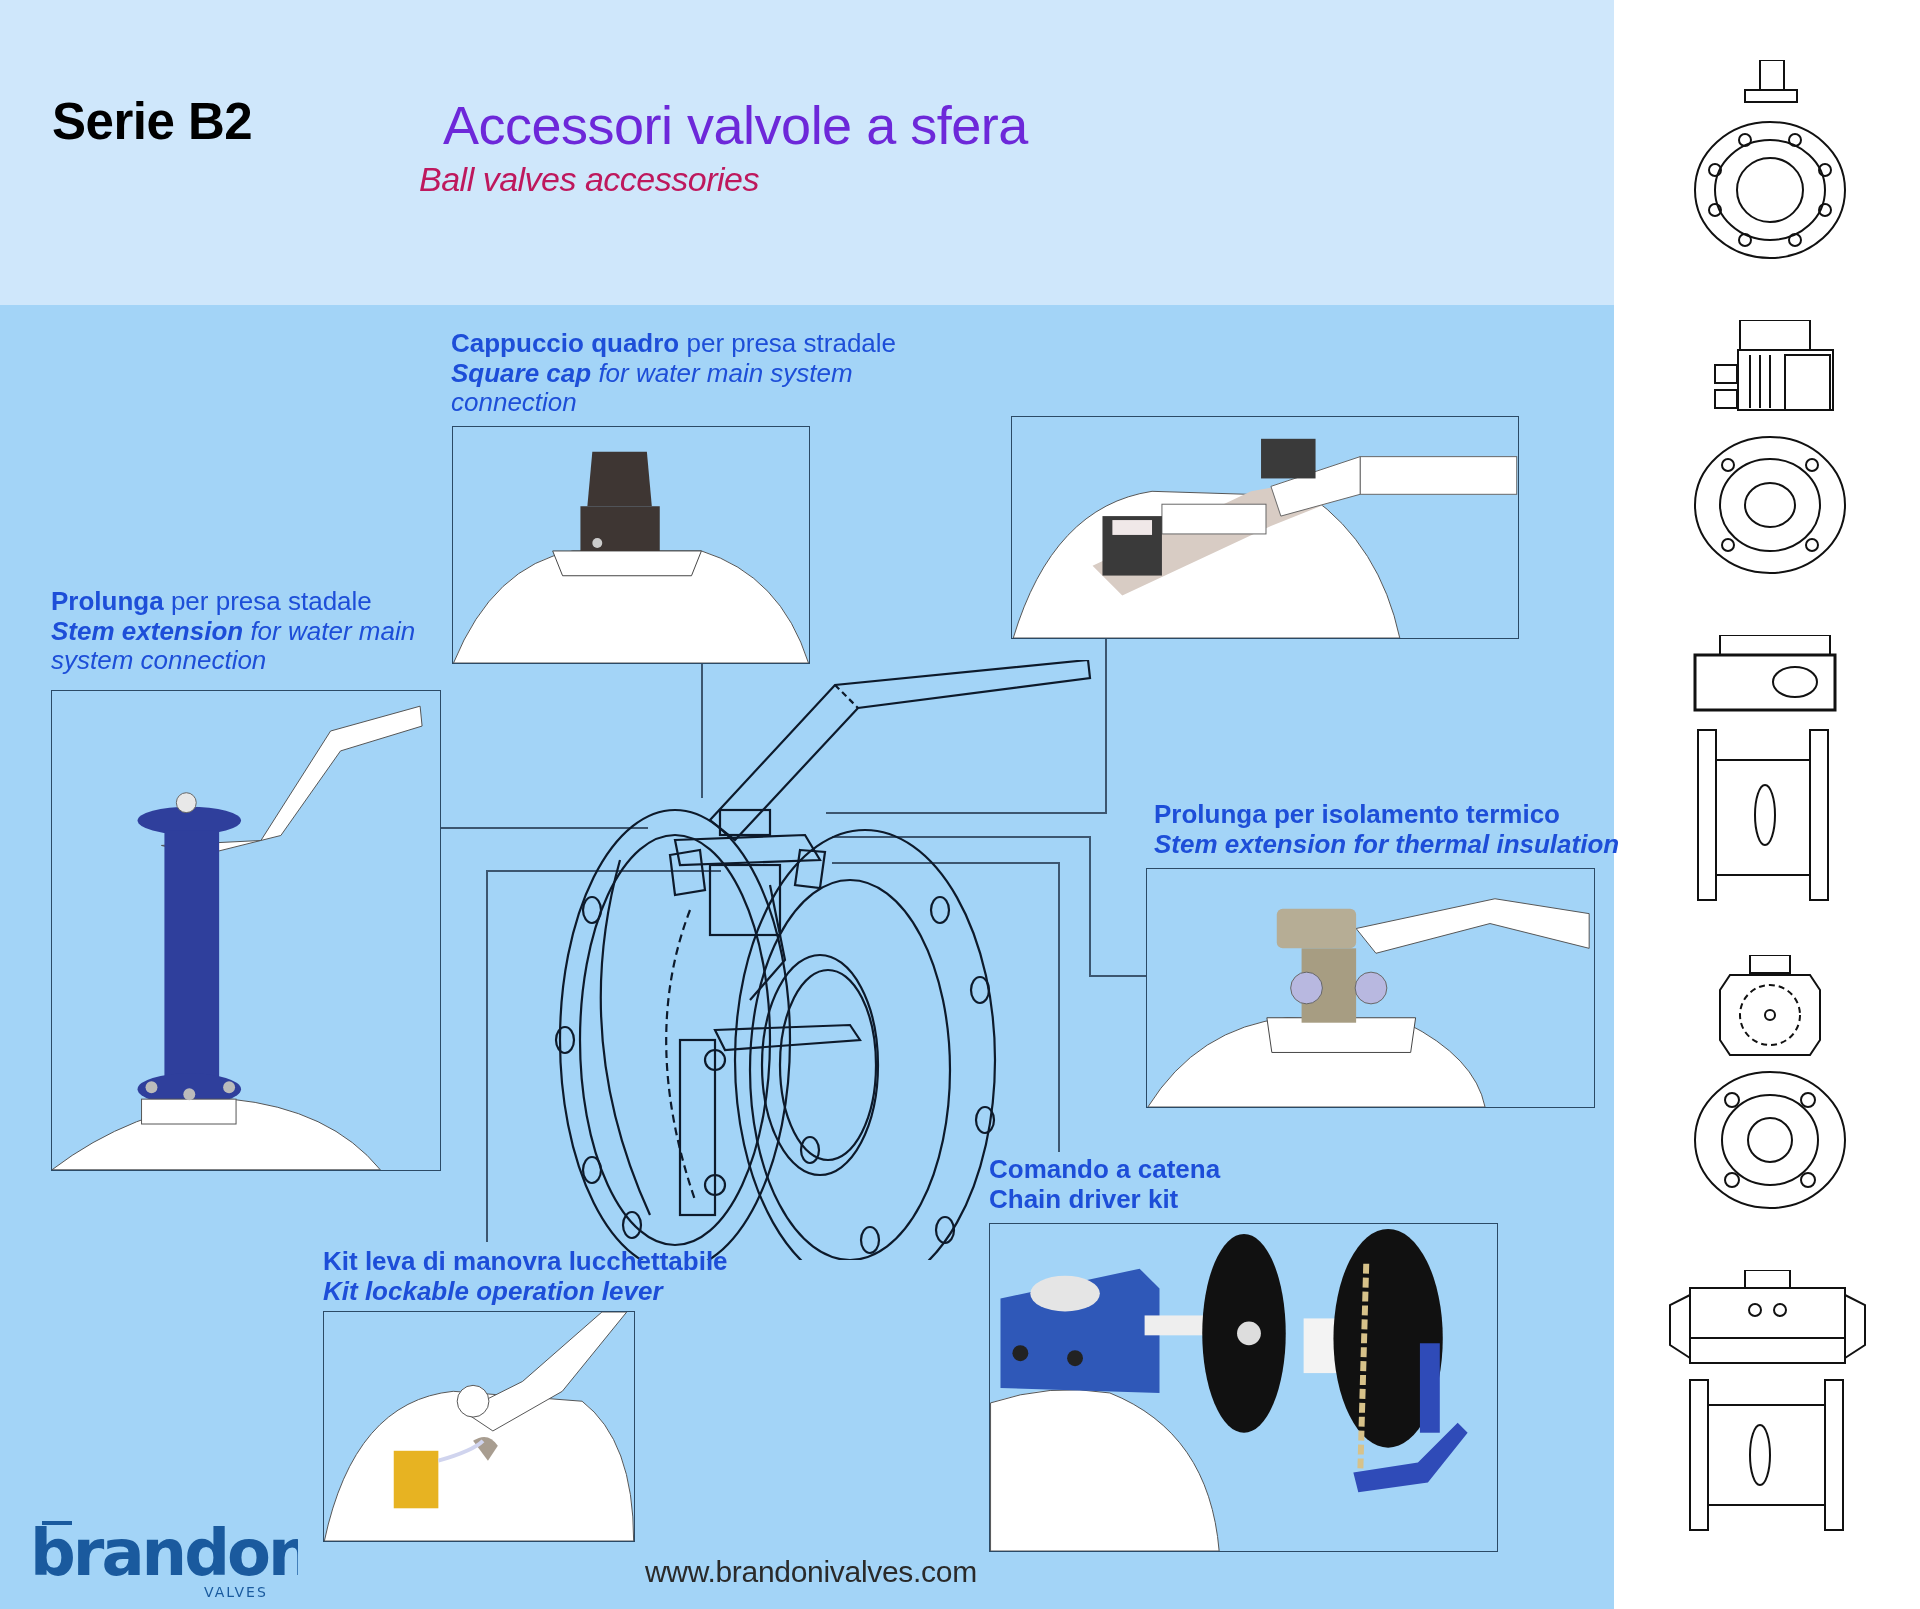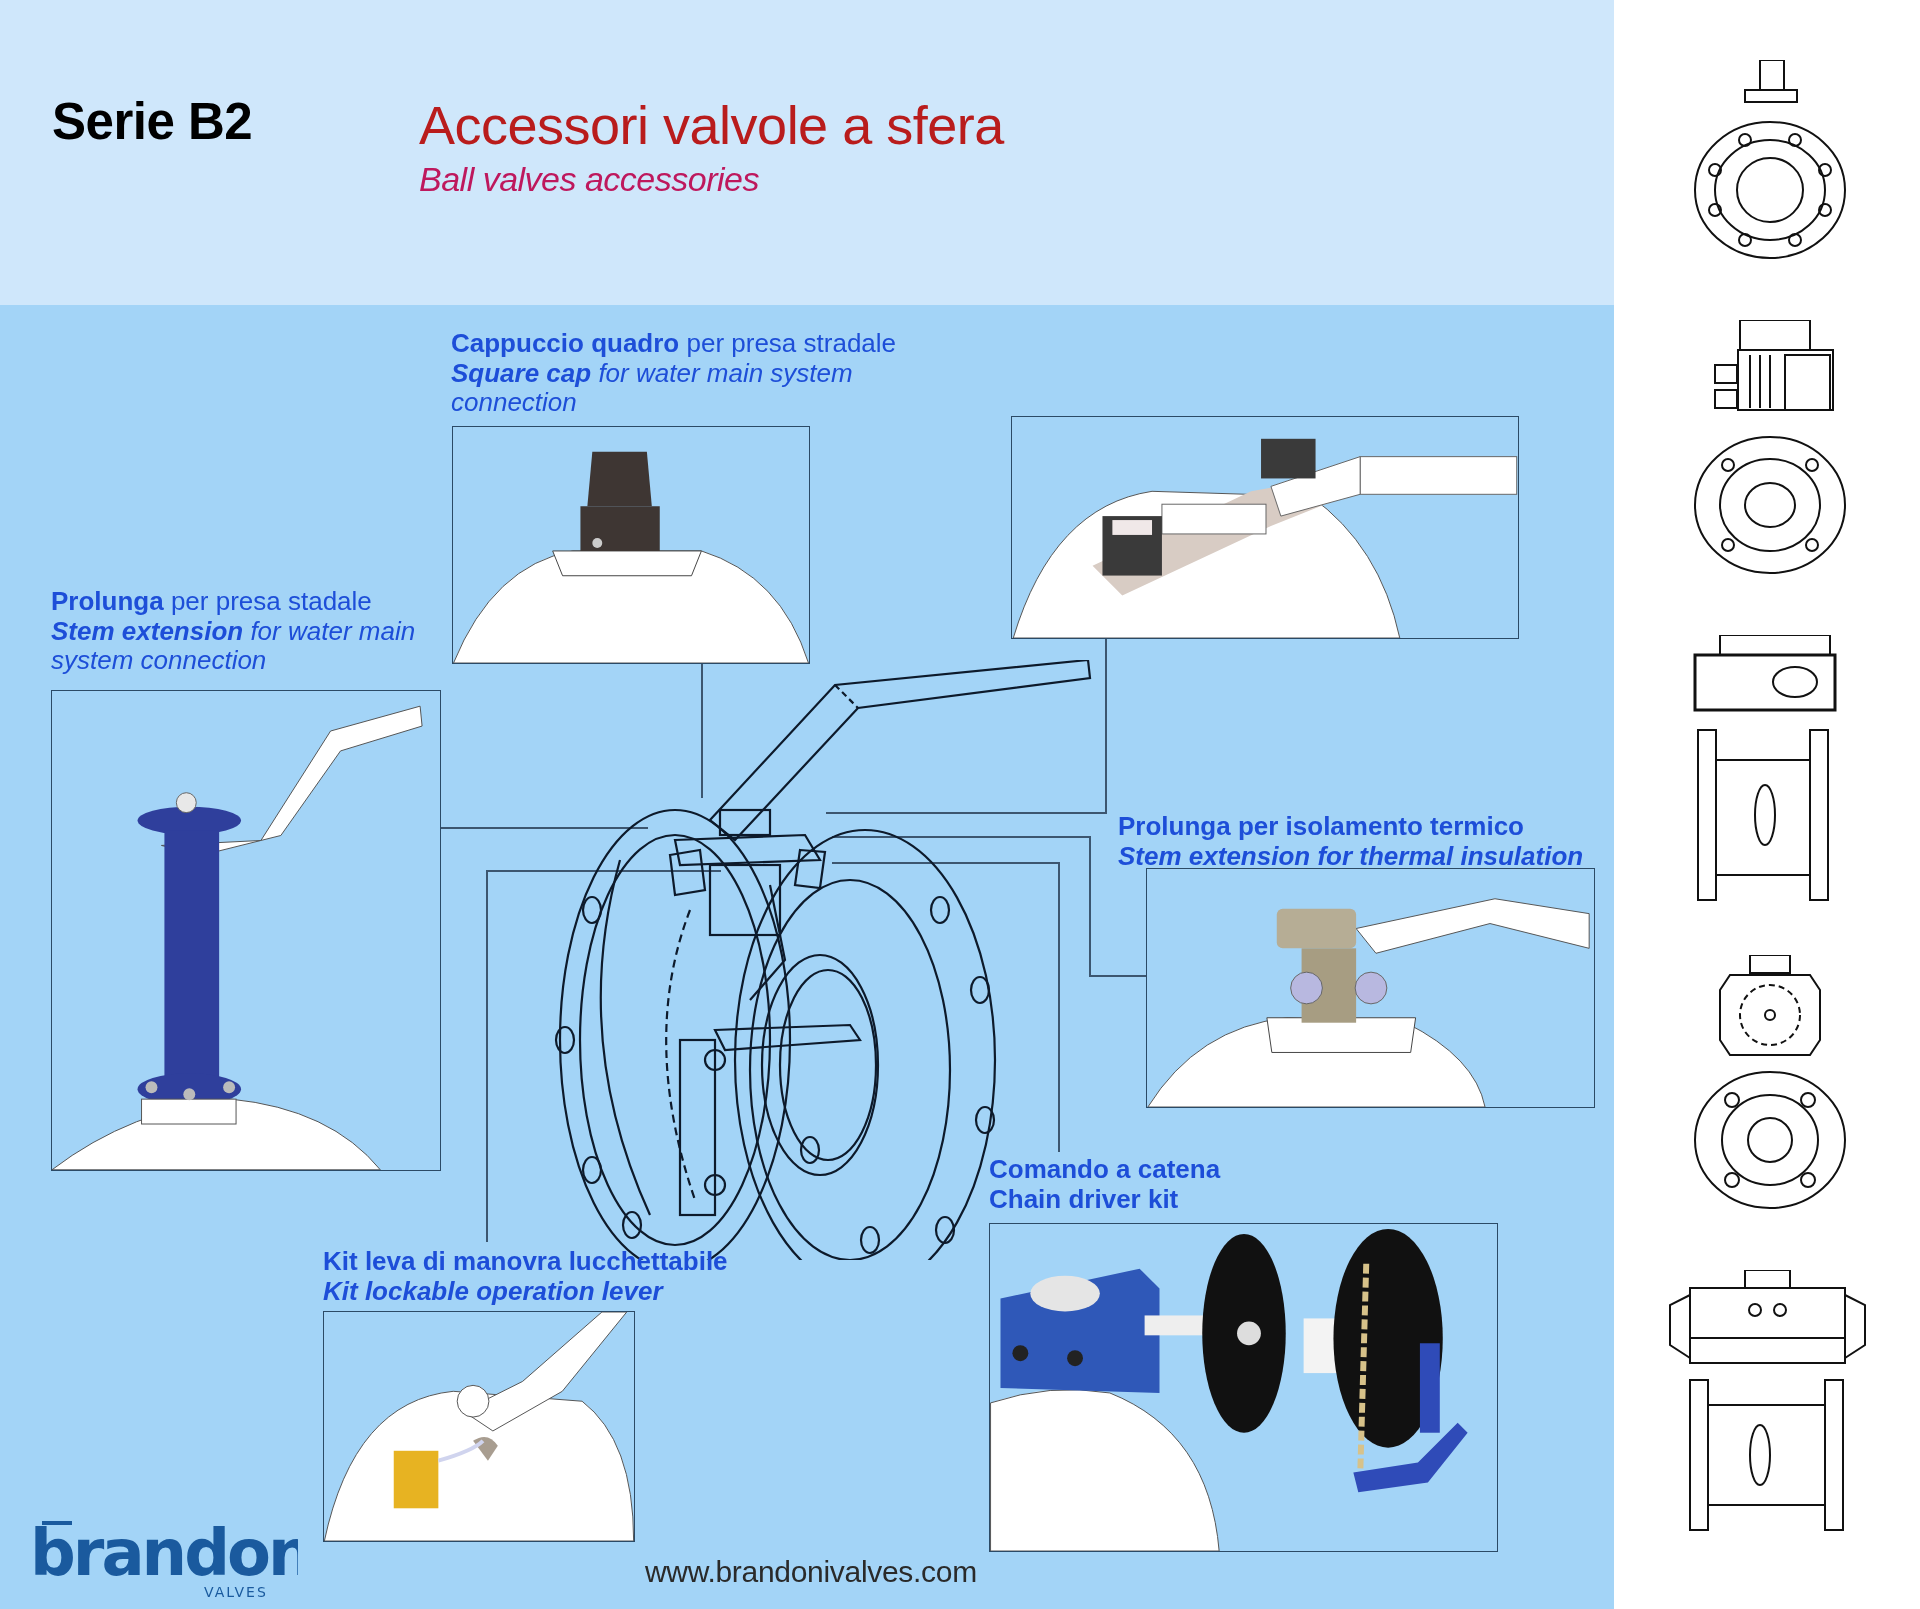--- a/index.html
+++ b/index.html
@@ -1,20 +1,20 @@
 <!DOCTYPE html>
 <html><head>
 <meta charset="utf-8">
 <style>
   html,body{margin:0;padding:0;}
   body{width:1920px;height:1609px;position:relative;overflow:hidden;background:#a3d4f7;font-family:"Liberation Sans","DejaVu Sans",sans-serif;color:#111;}
   .header{position:absolute;left:0;top:0;width:1614px;height:305px;background:#cfe7fb;}
   .side{position:absolute;left:1614px;top:0;width:306px;height:1609px;background:#ffffff;}
   .series{position:absolute;left:52px;top:92px;font-size:51px;font-weight:bold;letter-spacing:-0.5px;color:#000;}
-  .title-it{position:absolute;left:419px;top:94px;font-size:54px;font-weight:normal;color:#b91c1c;letter-spacing:-0.5px;}
+  .title-it{position:absolute;left:443px;top:94px;font-size:54px;font-weight:normal;color:#6d28d9;letter-spacing:-0.5px;}
   .title-en{position:absolute;left:419px;top:160px;font-size:34px;font-style:italic;color:#be185d;letter-spacing:-0.5px;}
   .caption{position:absolute;font-size:26px;line-height:29.5px;color:#1d4ed8;}
   .caption b{font-weight:bold;}
   .caption i{font-style:italic;}
   .caption .bi{font-weight:bold;font-style:italic;}
   .panel{position:absolute;border:1.5px solid #2b4a66;background:#a3d4f7;overflow:hidden;box-sizing:border-box;}
   .panel svg{position:absolute;left:0;top:0;width:100%;height:100%;}
   .conn{position:absolute;background:#3c5670;}
   .url{position:absolute;left:645px;top:1555px;font-size:30px;color:#2a2a2a;letter-spacing:-0.3px;}
   .logo{position:absolute;left:28px;top:1505px;width:270px;height:95px;}
@@ -128,21 +128,21 @@
     <path d="M80 150 L240 75 L350 55 L360 70 L260 110 L110 180 Z" fill="#d8ccc4"></path>
     <rect x="350" y="40" width="158" height="38" fill="#fff" stroke="#666"></rect>
     <path d="M260 70 L350 40 L350 78 L270 100 Z" fill="#fff" stroke="#666"></path>
     <rect x="150" y="88" width="105" height="30" fill="#fff" stroke="#666"></rect>
     <rect x="90" y="100" width="60" height="60" fill="#3a3a3a"></rect>
     <rect x="100" y="104" width="40" height="15" fill="#f0e8e8"></rect>
     <rect x="250" y="22" width="55" height="40" fill="#3a3a3a"></rect>
   </svg>
 </div>
 
-<div class="caption" style="left:1118px;top:800px;margin-top:12px;">
+<div class="caption" style="left:1154px;top:800px;">
   <div><b>Prolunga per isolamento termico</b></div>
   <div><span class="bi">Stem extension for thermal insulation</span></div>
 </div>
 <div class="panel" style="left:1146px;top:868px;width:449px;height:240px;">
   <svg viewBox="0 0 449 240">
     <path d="M0 240 Q50 160 140 150 L260 155 Q330 190 340 240 Z" fill="#fff" stroke="#555" stroke-width="1"></path>
     <path d="M120 150 L270 150 L265 185 L125 185 Z" fill="#fff" stroke="#444"></path>
     <path d="M210 60 L350 30 L445 45 L445 80 L345 55 L230 85 Z" fill="#fff" stroke="#555"></path>
     <rect x="130" y="40" width="80" height="40" rx="6" fill="#b6ad95"></rect>
     <rect x="155" y="80" width="55" height="75" fill="#a79d82"></rect>

